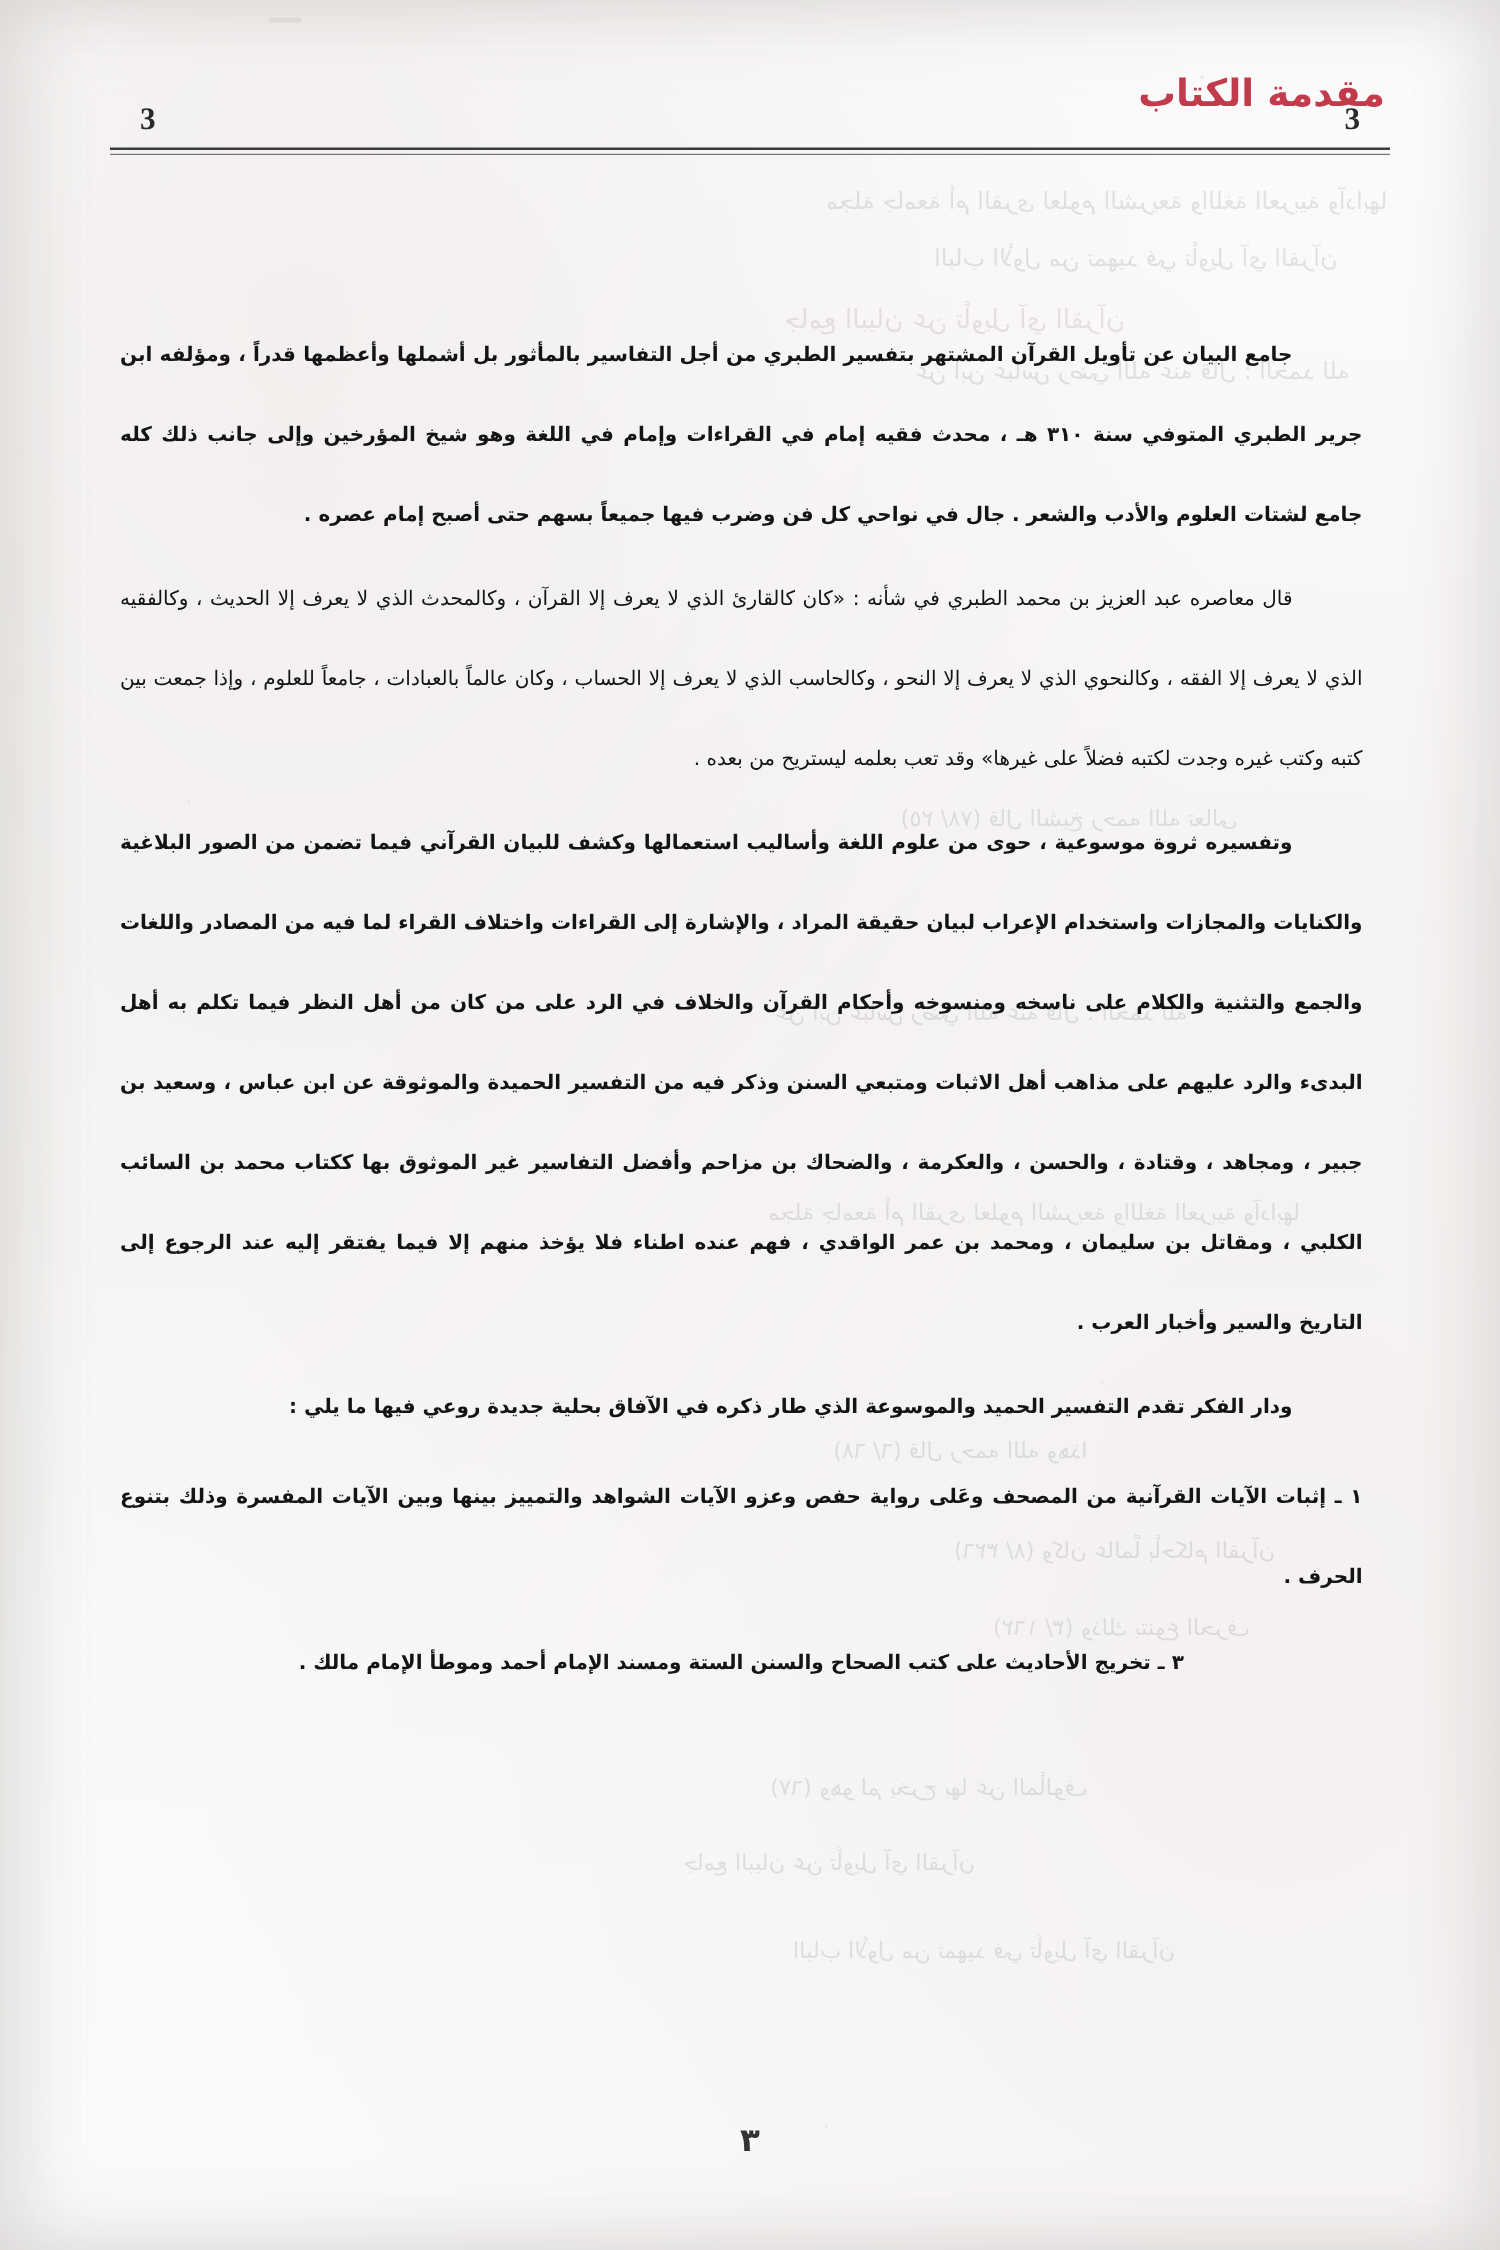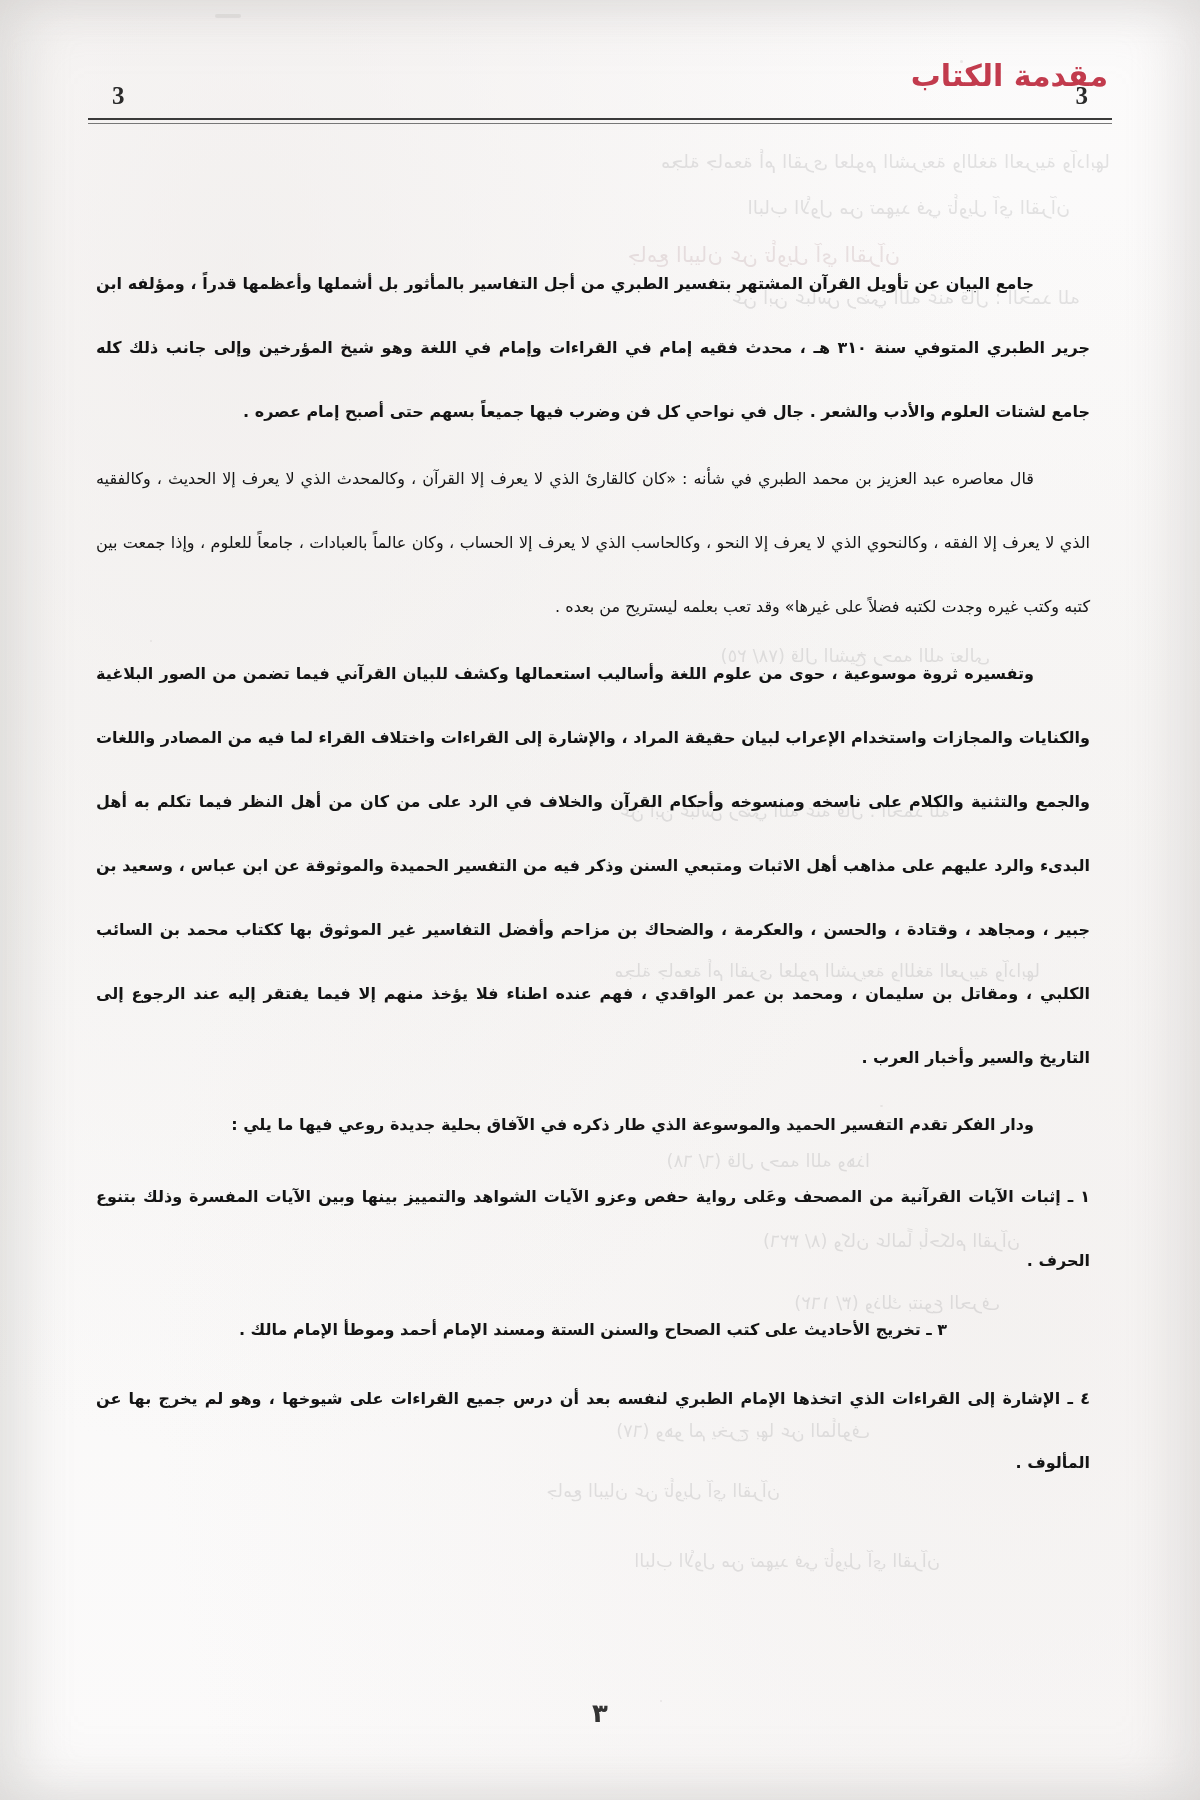--- a/index.html
+++ b/index.html
@@ -200,21 +200,20 @@
 
   <div class="body">
     <p>جامع البيان عن تأويل القرآن المشتهر بتفسير الطبري من أجل التفاسير بالمأثور بل أشملها وأعظمها قدراً ، ومؤلفه ابن جرير الطبري المتوفي سنة ٣١٠ هـ ، محدث فقيه إمام في القراءات وإمام في اللغة وهو شيخ المؤرخين وإلى جانب ذلك كله جامع لشتات العلوم والأدب والشعر . جال في نواحي كل فن وضرب فيها جميعاً بسهم حتى أصبح إمام عصره .</p>
     <p class="quote">قال معاصره عبد العزيز بن محمد الطبري في شأنه : «كان كالقارئ الذي لا يعرف إلا القرآن ، وكالمحدث الذي لا يعرف إلا الحديث ، وكالفقيه الذي لا يعرف إلا الفقه ، وكالنحوي الذي لا يعرف إلا النحو ، وكالحاسب الذي لا يعرف إلا الحساب ، وكان عالماً بالعبادات ، جامعاً للعلوم ، وإذا جمعت بين كتبه وكتب غيره وجدت لكتبه فضلاً على غيرها» وقد تعب بعلمه ليستريح من بعده .</p>
     <p>وتفسيره ثروة موسوعية ، حوى من علوم اللغة وأساليب استعمالها وكشف للبيان القرآني فيما تضمن من الصور البلاغية والكنايات والمجازات واستخدام الإعراب لبيان حقيقة المراد ، والإشارة إلى القراءات واختلاف القراء لما فيه من المصادر واللغات والجمع والتثنية والكلام على ناسخه ومنسوخه وأحكام القرآن والخلاف في الرد على من كان من أهل النظر فيما تكلم به أهل البدىء والرد عليهم على مذاهب أهل الاثبات ومتبعي السنن وذكر فيه من التفسير الحميدة والموثوقة عن ابن عباس ، وسعيد بن جبير ، ومجاهد ، وقتادة ، والحسن ، والعكرمة ، والضحاك بن مزاحم وأفضل التفاسير غير الموثوق بها ككتاب محمد بن السائب الكلبي ، ومقاتل بن سليمان ، ومحمد بن عمر الواقدي ، فهم عنده اطناء فلا يؤخذ منهم إلا فيما يفتقر إليه عند الرجوع إلى التاريخ والسير وأخبار العرب .</p>
     <p>ودار الفكر تقدم التفسير الحميد والموسوعة الذي طار ذكره في الآفاق بحلية جديدة روعي فيها ما يلي :</p>
 
     <ul class="num-list">
       <li>١ ـ إثبات الآيات القرآنية من المصحف وعَلى رواية حفص وعزو الآيات الشواهد والتمييز بينها وبين الآيات المفسرة وذلك بتنوع الحرف .</li>
       <li style="text-align:right; text-align-last:center;">٣ ـ تخريج الأحاديث على كتب الصحاح والسنن الستة ومسند الإمام أحمد وموطأ الإمام مالك .</li>
-      <li>٤ ـ الإشارة إلى القراءات الذي اتخذها الإمام الطبري لنفسه بعد أن درس جميع القراءات على شيوخها ، وهو لم يخرج بها عن المألوف .</li>
     </ul>
   </div>
 
   <div class="footer-num">٣</div>
 
   <div class="speckles">
     <div class="spk" style="top:14px;  left:215px; width:26px; height:4px; border-radius:2px;"></div>
     <div class="spk" style="top:60px;  left:960px; width:3px;  height:3px;"></div>
     <div class="spk" style="top:640px; left:150px; width:2px;  height:2px;"></div>
     <div class="spk" style="top:1105px;left:880px; width:3px;  height:2px;"></div>

